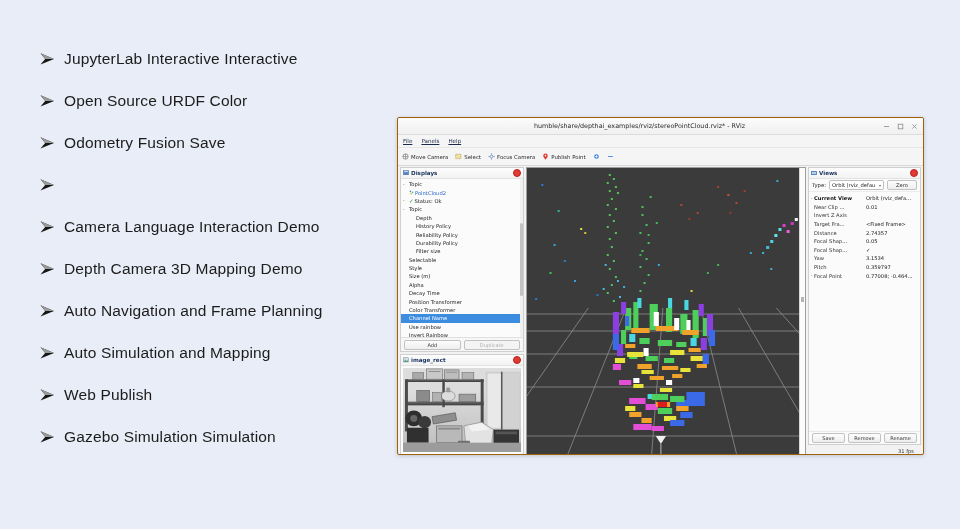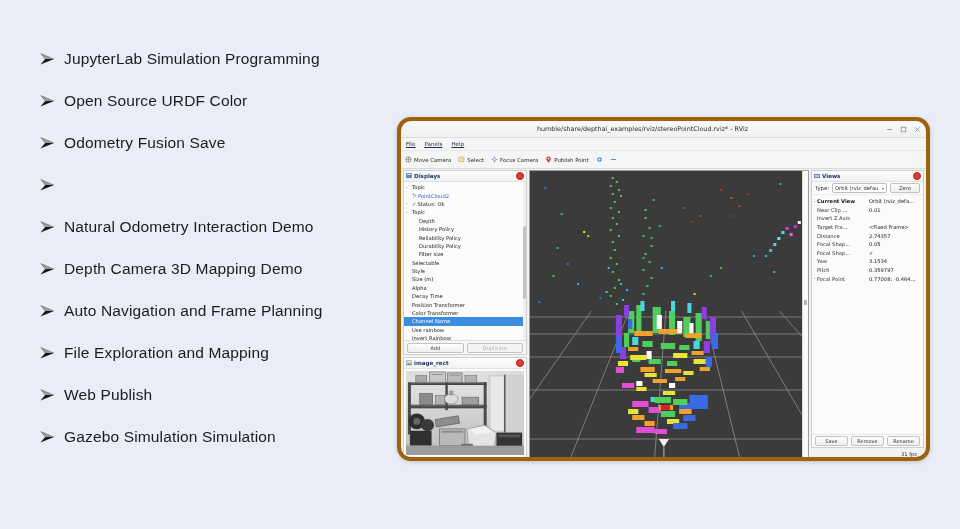--- a/index.html
+++ b/index.html
@@ -43,22 +43,22 @@
   }
 
   
   #rviz-window {
     position: absolute;
     left: 397px;
     top: 117px;
     width: 525px;
     height: 336px;
     background: #0ea5e9;
-    border: 4px solid #a16207;
-    border-radius: 14px;
+    border: 1px solid #a16207;
+    border-radius: 2px;
     box-shadow: 0 1px 4px rgba(0,0,0,0.18);
     overflow: hidden;
     font-family: "DejaVu Sans", sans-serif;
   }
   #rviz-titlebar {
     height: 16px;
     background: linear-gradient(#fbfbfb, #f0f0f0);
     border-bottom: 1px solid #dcdcdc;
     display: flex;
     align-items: center;
@@ -361,21 +361,21 @@
 <body>
 
 <div id="feature-list">
     <div class="feature-row">
       <span class="bullet">
         <svg width="17" height="14" viewBox="0 0 17 14">
           <path d="M1.5 1.2 L15 6.9 L1.5 12.6 L6.2 6.9 Z" fill="#151515"></path>
           <path d="M1.5 1.2 L15 6.9 L6.2 6.9 Z" fill="#9a9a9a"></path>
         </svg>
       </span>
-      <span class="feature-label">JupyterLab Simulation Programming</span>
+      <span class="feature-label">JupyterLab Interactive Interactive</span>
     </div>
     <div class="feature-row">
       <span class="bullet">
         <svg width="17" height="14" viewBox="0 0 17 14">
           <path d="M1.5 1.2 L15 6.9 L1.5 12.6 L6.2 6.9 Z" fill="#151515"></path>
           <path d="M1.5 1.2 L15 6.9 L6.2 6.9 Z" fill="#9a9a9a"></path>
         </svg>
       </span>
       <span class="feature-label">Open Source URDF Color</span>
     </div>
@@ -396,21 +396,21 @@
         </svg>
       </span>
     </div>
     <div class="feature-row">
       <span class="bullet">
         <svg width="17" height="14" viewBox="0 0 17 14">
           <path d="M1.5 1.2 L15 6.9 L1.5 12.6 L6.2 6.9 Z" fill="#151515"></path>
           <path d="M1.5 1.2 L15 6.9 L6.2 6.9 Z" fill="#9a9a9a"></path>
         </svg>
       </span>
-      <span class="feature-label">Natural Odometry Interaction Demo</span>
+      <span class="feature-label">Camera Language Interaction Demo</span>
     </div>
     <div class="feature-row">
       <span class="bullet">
         <svg width="17" height="14" viewBox="0 0 17 14">
           <path d="M1.5 1.2 L15 6.9 L1.5 12.6 L6.2 6.9 Z" fill="#151515"></path>
           <path d="M1.5 1.2 L15 6.9 L6.2 6.9 Z" fill="#9a9a9a"></path>
         </svg>
       </span>
       <span class="feature-label">Depth Camera 3D Mapping Demo</span>
     </div>
@@ -423,21 +423,21 @@
       </span>
       <span class="feature-label">Auto Navigation and Frame Planning</span>
     </div>
     <div class="feature-row">
       <span class="bullet">
         <svg width="17" height="14" viewBox="0 0 17 14">
           <path d="M1.5 1.2 L15 6.9 L1.5 12.6 L6.2 6.9 Z" fill="#151515"></path>
           <path d="M1.5 1.2 L15 6.9 L6.2 6.9 Z" fill="#9a9a9a"></path>
         </svg>
       </span>
-      <span class="feature-label">File Exploration and Mapping</span>
+      <span class="feature-label">Auto Simulation and Mapping</span>
     </div>
     <div class="feature-row">
       <span class="bullet">
         <svg width="17" height="14" viewBox="0 0 17 14">
           <path d="M1.5 1.2 L15 6.9 L1.5 12.6 L6.2 6.9 Z" fill="#151515"></path>
           <path d="M1.5 1.2 L15 6.9 L6.2 6.9 Z" fill="#9a9a9a"></path>
         </svg>
       </span>
       <span class="feature-label">Web Publish</span>
     </div>

